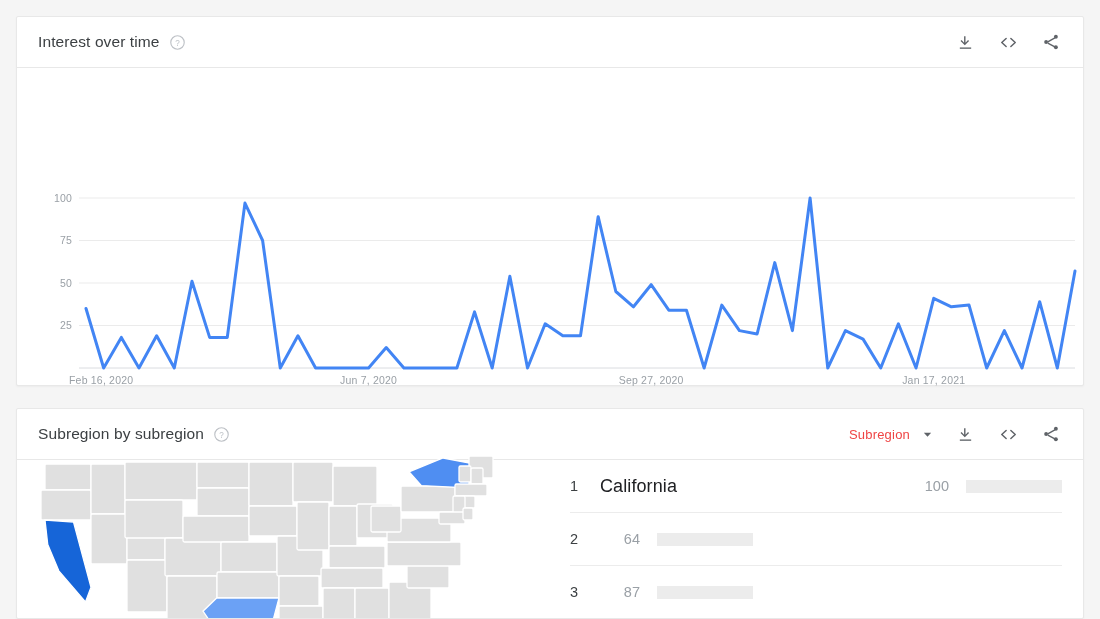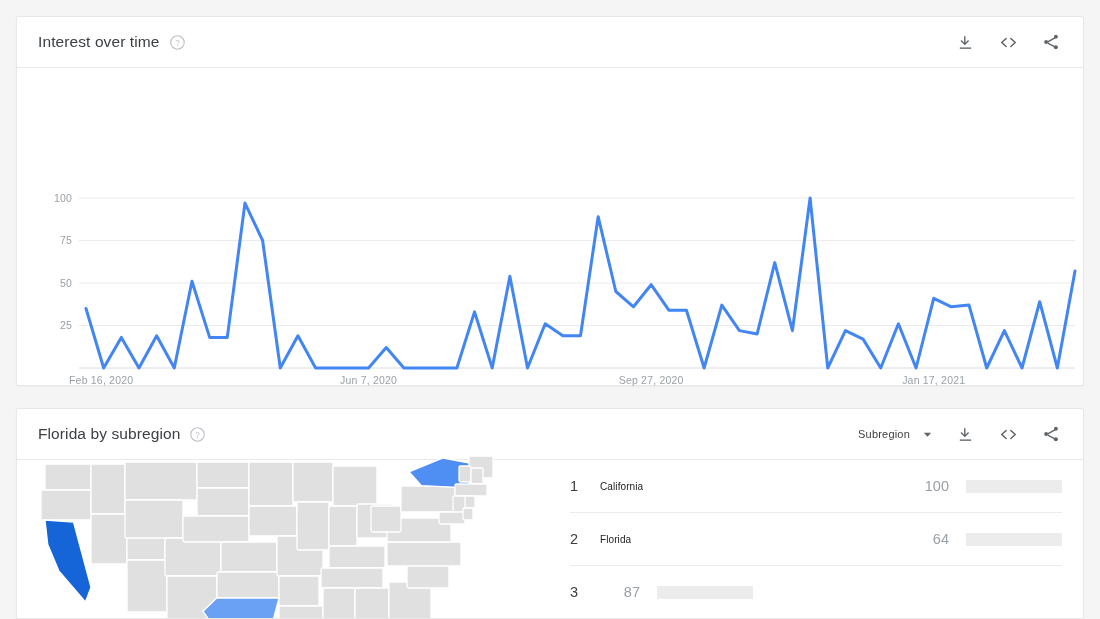--- a/index.html
+++ b/index.html
@@ -55,22 +55,22 @@
     width: 22px;
     height: 22px;
     margin-left: 21px;
     display: inline-flex;
     align-items: center;
     justify-content: center;
     cursor: pointer;
     flex: none;
   }
   .select-label {
-    font-size: 11px;
-    color: #404040;
+    font-size: 13px;
+    color: #ef4444;
     letter-spacing: 0.2px;
     cursor: pointer;
   }
   .caret {
     margin-left: 11px;
     width: 12px;
     height: 12px;
     display: inline-flex;
     align-items: center;
     justify-content: center;
@@ -128,21 +128,21 @@
     height: 52px;
     border-bottom: 1px solid #ececec;
   }
   .rank-num {
     width: 30px;
     font-size: 14.5px;
     color: #3c4043;
     flex: none;
   }
   .rank-name {
-    font-size: 10px;
+    font-size: 18px;
     color: #202124;
     flex: 1 1 auto;
     letter-spacing: 0.1px;
   }
   .rank-value {
     font-size: 14.5px;
     color: #9aa0a6;
     text-align: right;
     width: 40px;
     flex: none;
@@ -222,21 +222,21 @@
             <text x="634.1428571428571" y="316" text-anchor="middle" font-size="10.5" font-family="Liberation Sans, sans-serif" fill="#9aa0a6" letter-spacing="0.2">Sep 27, 2020</text>
             <text x="916.7142857142857" y="316" text-anchor="middle" font-size="10.5" font-family="Liberation Sans, sans-serif" fill="#9aa0a6" letter-spacing="0.2">Jan 17, 2021</text>
           </svg>
       </div>
     </div>
   </div>
 
   <div class="card" id="card-interest-by-subregion">
 
     <div class="card-header">
-      <span class="card-title">Florida by subregion</span>
+      <span class="card-title">Subregion by subregion</span>
 
       <span class="help-icon">
         <svg width="17" height="17" viewBox="0 0 24 24">
           <circle cx="12" cy="12" r="9.5" fill="none" stroke="#bdc1c6" stroke-width="1.6"></circle>
           <text x="12" y="16.4" text-anchor="middle" font-size="11.5" font-family="Liberation Sans, sans-serif" fill="#bdc1c6">?</text>
         </svg>
       </span>
 
       <span class="header-spacer"></span>
 
@@ -331,21 +331,20 @@
         <div class="rank-row">
           <span class="rank-num">1</span>
           <span class="rank-name">California</span>
           <span class="rank-value">100</span>
           <span class="bar-track">
             <span class="bar-fill" style="width: 100%;"></span>
           </span>
         </div>
         <div class="rank-row">
           <span class="rank-num">2</span>
-          <span class="rank-name">Florida</span>
           <span class="rank-value">64</span>
           <span class="bar-track">
             <span class="bar-fill" style="width: 64%;"></span>
           </span>
         </div>
         <div class="rank-row">
           <span class="rank-num">3</span>
           <span class="rank-value">87</span>
           <span class="bar-track">
             <span class="bar-fill" style="width: 48%;"></span>

